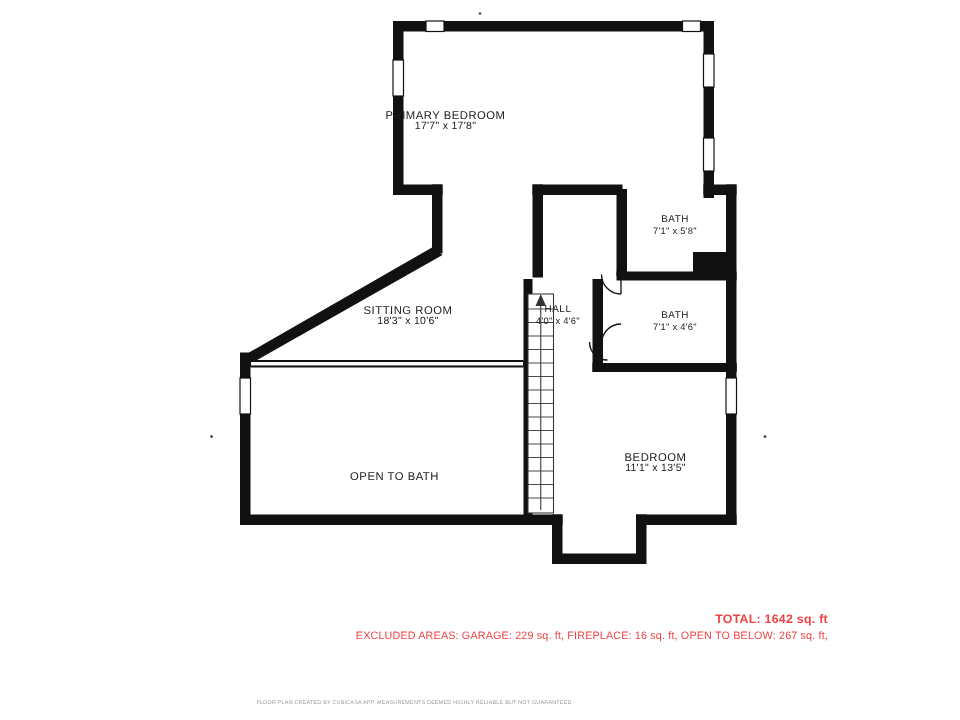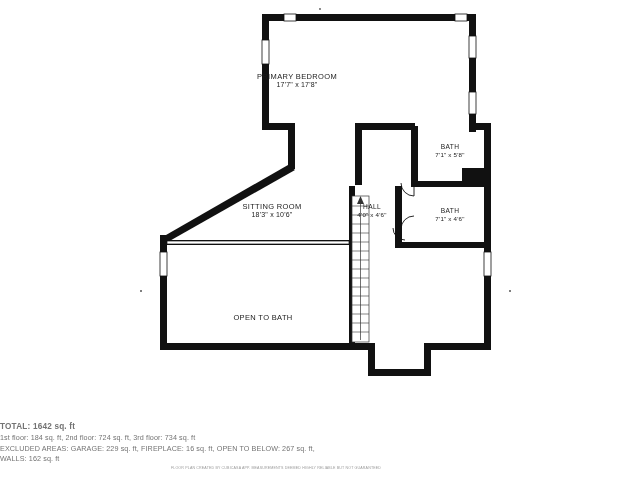--- a/index.html
+++ b/index.html
@@ -44,23 +44,23 @@
     letter-spacing: 0.2px;
     display: block;
   }
   .room-label.small .room-name { font-size: 6.6px; }
   .room-label.small .room-dims { font-size: 6.2px; }
 
   #summary {
     position: absolute;
     left: 0;
     right: 0;
-    top: 422px;
-    text-align: left;
-    color: #737373;
+    top: 408px;
+    text-align: right;
+    color: #ef4444;
   }
   #summary .total {
     font-size: 8.2px;
     font-weight: bold;
     letter-spacing: 0.2px;
     margin-bottom: 2px;
   }
   #summary .line {
     font-size: 7.2px;
     letter-spacing: 0.1px;
@@ -212,27 +212,29 @@
   <div class="room-label small" style="left:372px; top:203px; width:60px; margin-left:-30px;">
     <span class="room-name">HALL</span>
     <span class="room-dims">4'0" x 4'6"</span>
   </div>
 
   <div class="room-label small" style="left:450px; top:207px; width:70px; margin-left:-35px;">
     <span class="room-name">BATH</span>
     <span class="room-dims">7'1" x 4'6"</span>
   </div>
 
+  <div class="room-label" style="left:437px; top:300px; width:100px; margin-left:-50px;">
+    <span class="room-name">BEDROOM</span>
+    <span class="room-dims">11'1" x 13'5"</span>
+  </div>
 
   <div class="room-label" style="left:263px; top:313px; width:130px; margin-left:-65px;">
     <span class="room-name">OPEN TO BATH</span>
   </div>
 
   <div id="summary">
     <div class="total">TOTAL: 1642 sq. ft</div>
-    <div class="line">1st floor: 184 sq. ft, 2nd floor: 724 sq. ft, 3rd floor: 734 sq. ft</div>
     <div class="line">EXCLUDED AREAS: GARAGE: 229 sq. ft, FIREPLACE: 16 sq. ft, OPEN TO BELOW: 267 sq. ft,</div>
-    <div class="line">WALLS: 162 sq. ft</div>
   </div>
 
   <div id="disclaimer">FLOOR PLAN CREATED BY CUBICASA APP. MEASUREMENTS DEEMED HIGHLY RELIABLE BUT NOT GUARANTEED</div>
 
 </div>
 
 </body></html>

